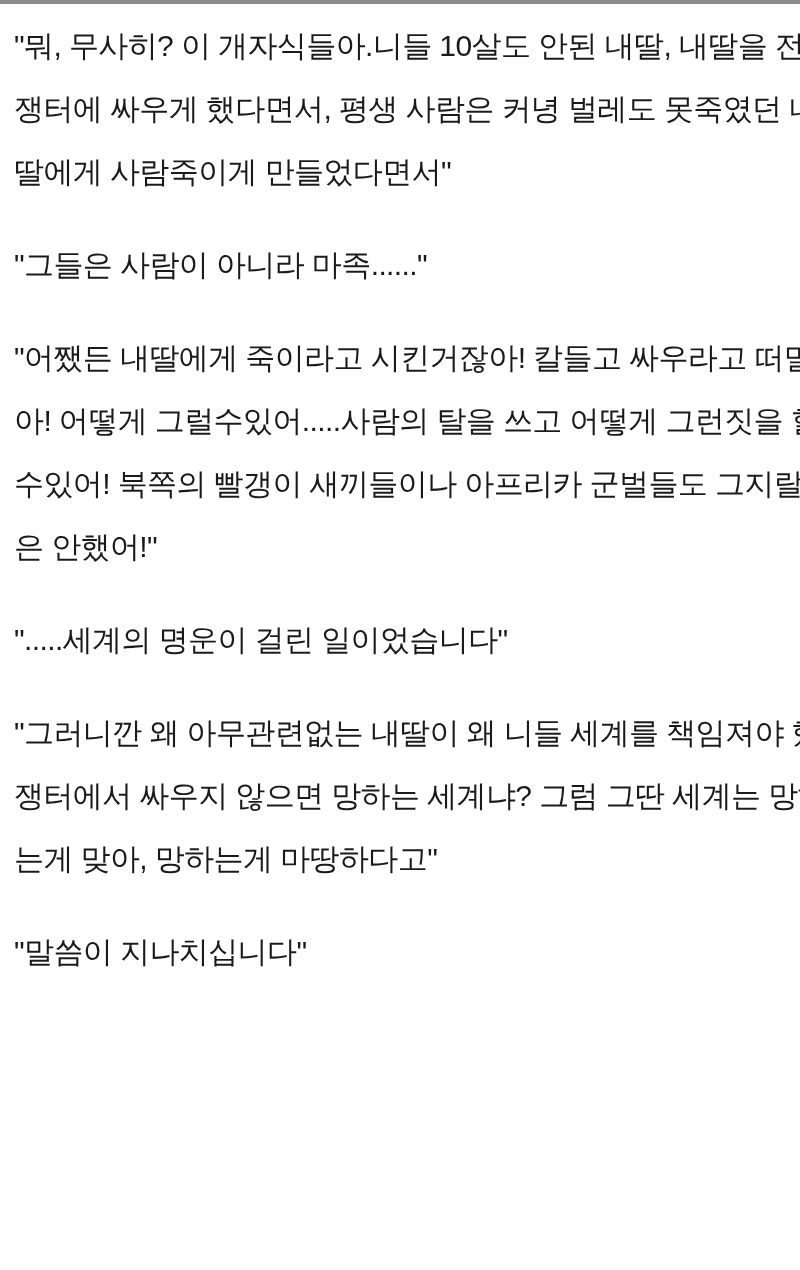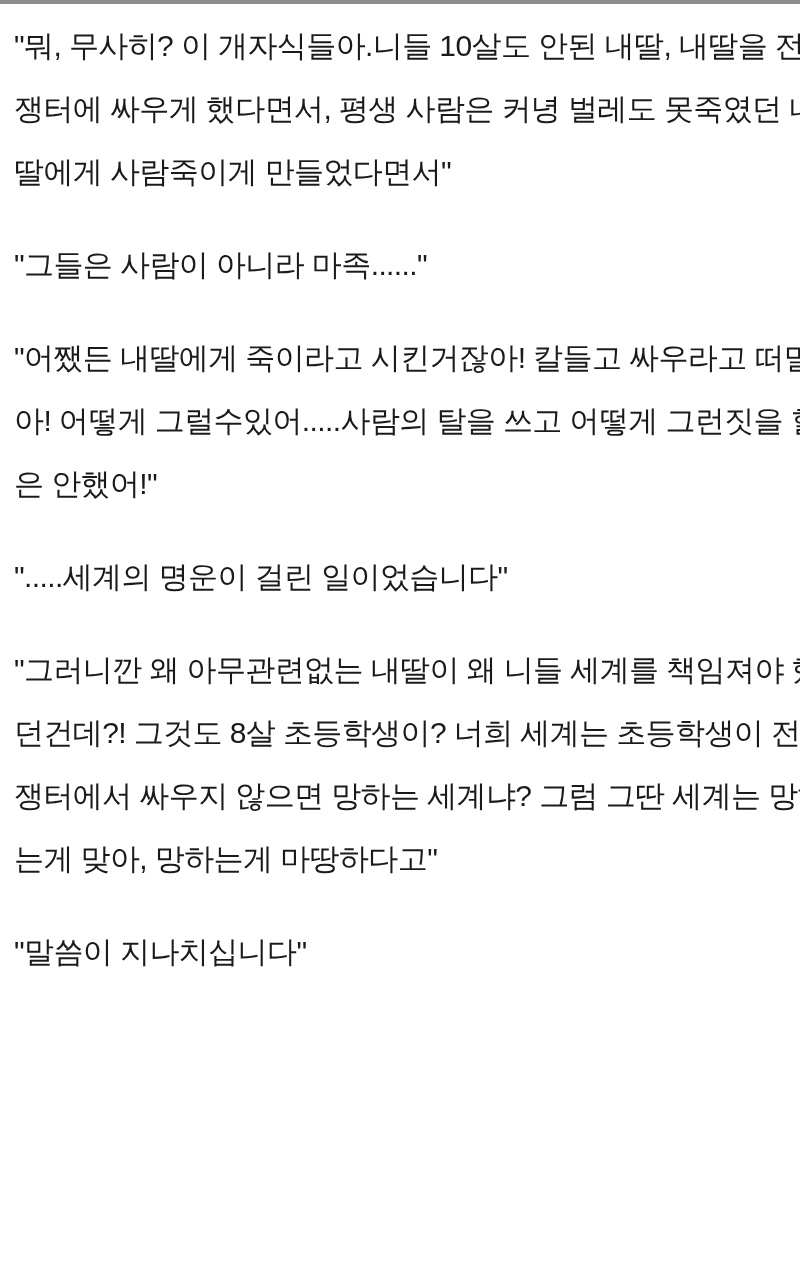--- a/index.html
+++ b/index.html
@@ -50,32 +50,32 @@
 
     <p class="para">
       </p>
       <div class="line">"그들은 사람이 아니라 마족......"</div>
     <p></p>
 
     <p class="para">
       </p>
       <div class="line">"어쨌든 내딸에게 죽이라고 시킨거잖아! 칼들고 싸우라고 떠밀</div>
       <div class="line">아! 어떻게 그럴수있어.....사람의 탈을 쓰고 어떻게 그런짓을 할</div>
+      <div class="line">수있어! 북쪽의 빨갱이 새끼들이나 아프리카 군벌들도 그지랄</div>
       <div class="line">은 안했어!"</div>
     <p></p>
 
     <p class="para">
       </p>
       <div class="line">".....세계의 명운이 걸린 일이었습니다"</div>
     <p></p>
 
     <p class="para">
       </p>
       <div class="line">"그러니깐 왜 아무관련없는 내딸이 왜 니들 세계를 책임져야 했</div>
-      <div class="line">던건데?! 그것도 8살 초등학생이? 너희 세계는 초등학생이 전</div>
       <div class="line">쟁터에서 싸우지 않으면 망하는 세계냐? 그럼 그딴 세계는 망하</div>
       <div class="line">는게 맞아, 망하는게 마땅하다고"</div>
     <p></p>
 
     <p class="para">
       </p>
       <div class="line">"말씀이 지나치십니다"</div>
     <p></p>
 
   </div>

